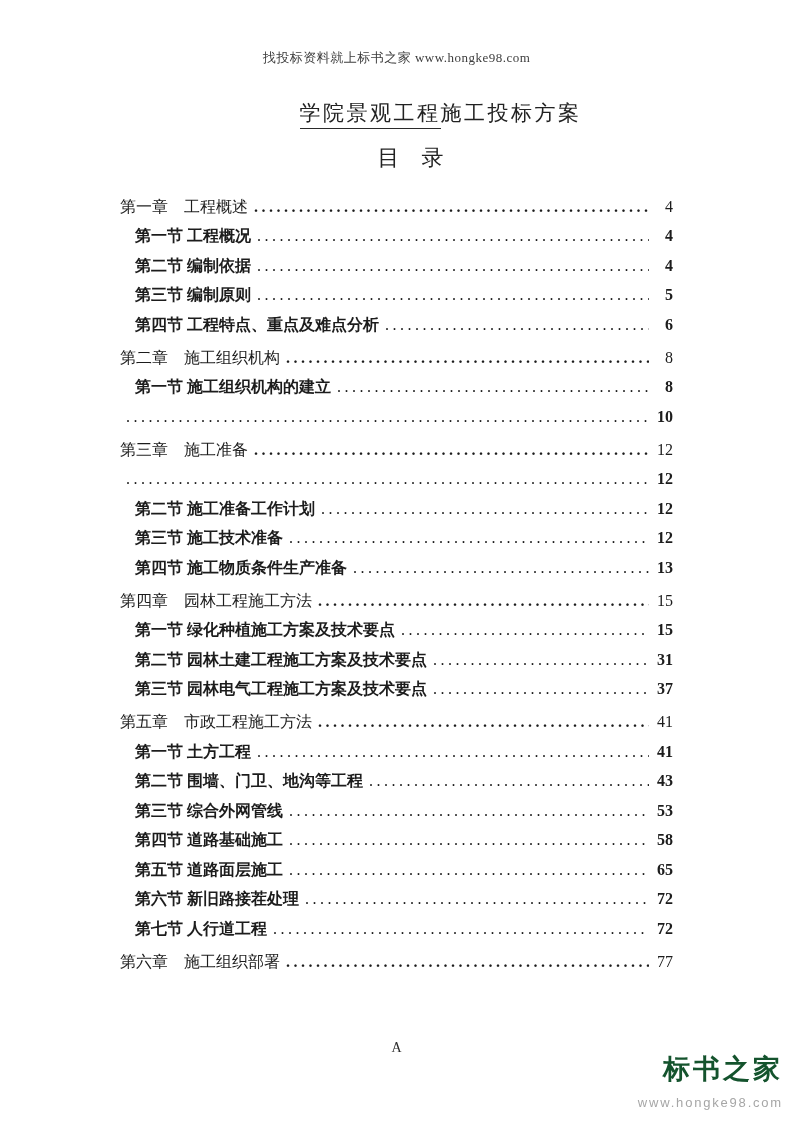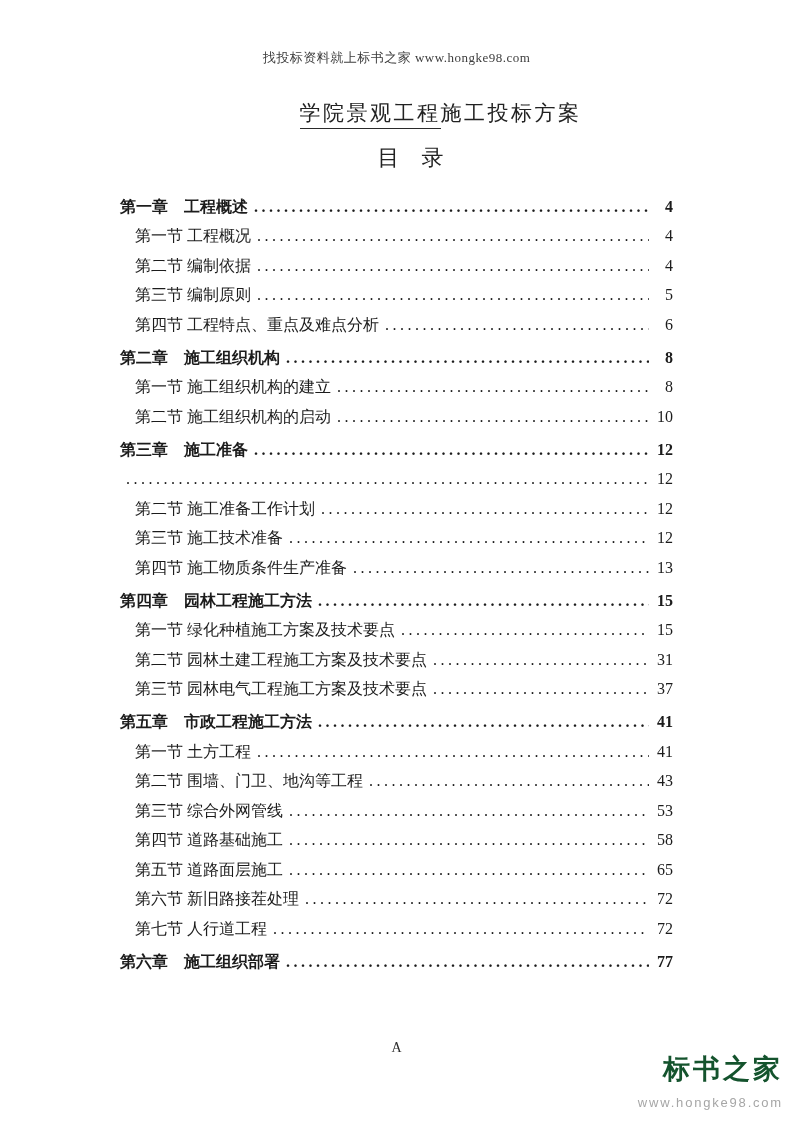--- a/index.html
+++ b/index.html
@@ -51,23 +51,24 @@
     top: 188px;
     left: 120px;
     width: 553px;
   }
   .toc-row {
     display: flex;
     align-items: baseline;
     height: 29.5px;
     font-size: 16px;
     line-height: 29.5px;
+    font-weight: bold;
   }
   .toc-row.chapter {
-    font-weight: bold;
+    font-weight: normal;
     margin-top: 3.5px;
   }
   .toc-row.section .toc-label { padding-left: 15px; }
   .toc-label { white-space: nowrap; }
   .toc-dots {
     flex: 1;
     overflow: hidden;
     white-space: nowrap;
     margin: 0 3px 0 6px;
     letter-spacing: 3.5px;
@@ -163,21 +164,20 @@
       <span class="toc-page">8</span>
     </div>
 
     <div class="toc-row section">
       <span class="toc-label">第一节 施工组织机构的建立</span>
       <span class="toc-dots"></span>
       <span class="toc-page">8</span>
     </div>
 
     <div class="toc-row section">
-      <span class="toc-label">第二节 施工组织机构的启动</span>
       <span class="toc-dots"></span>
       <span class="toc-page">10</span>
     </div>
 
     <div class="toc-row chapter">
       <span class="toc-label">第三章　施工准备</span>
       <span class="toc-dots"></span>
       <span class="toc-page">12</span>
     </div>
 

